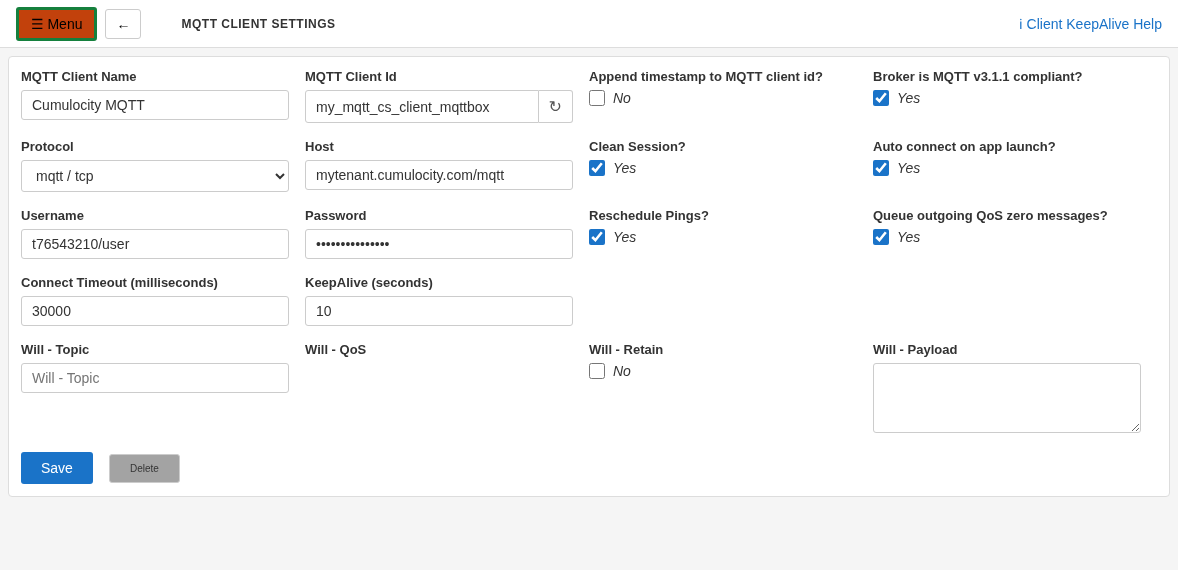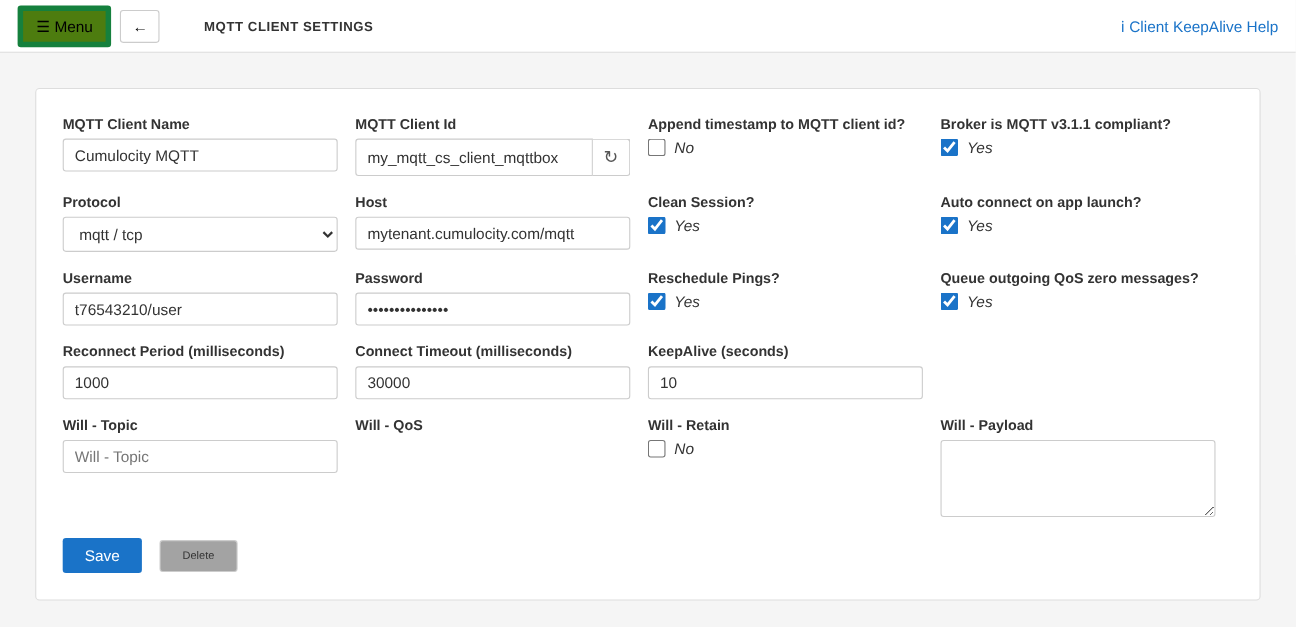--- a/index.html
+++ b/index.html
@@ -5,33 +5,33 @@
     * { box-sizing: border-box; margin: 0; padding: 0; }
     body { font-family: Arial, sans-serif; font-size: 14px; background: #f5f5f5; color: #333; }
 
     .top-bar {
       display: flex; align-items: center; justify-content: space-between;
       background: #fff; border-bottom: 1px solid #ddd;
       padding: 8px 16px; height: 48px;
     }
     .top-bar-left { display: flex; align-items: center; gap: 8px; }
     .menu-btn {
-      border: 5px solid #15803d; background: #4d7c0f; padding: 6px 12px;
+      border: 3px solid #15803d; background: #c2410c; padding: 6px 12px;
       cursor: pointer; font-size: 14px; border-radius: 3px;
     }
     .back-btn {
       border: 1px solid #ccc; background: #fff; padding: 6px 10px;
       cursor: pointer; font-size: 14px; border-radius: 3px;
     }
     .page-title { font-weight: bold; font-size: 12px; letter-spacing: 0.5px; padding-left: 32px; }
     .help-link { color: #1a73c8; font-size: 14px; cursor: pointer; text-decoration: none; display: flex; align-items: center; gap: 4px; }
 
     .content-area {
-      background: #fff; margin: 32px; border-radius: 4px;
-      border: 1px solid #ddd; padding: 24px;
+      background: #fff; margin: 8px; border-radius: 4px;
+      border: 1px solid #ddd; padding: 12px;
     }
 
     .form-label {
       font-weight: bold; font-size: 13px; margin-bottom: 6px; display: block;
     }
 
     input[type="text"],
     input[type="password"],
     input[type="number"],
     textarea,
@@ -174,24 +174,20 @@
       <label class="form-label">Queue outgoing QoS zero messages?</label>
       <div class="checkbox-row">
         <input type="checkbox" checked="" style="">
         <span class="checkbox-label">Yes</span>
       </div>
     </div>
   </div>
 
   <div class="form-row">
     <div class="form-cell">
-      <label class="form-label">Reconnect Period (milliseconds)</label>
-      <input type="text" value="1000" style="">
-    </div>
-    <div class="form-cell">
       <label class="form-label">Connect Timeout (milliseconds)</label>
       <input type="text" value="30000" style="">
     </div>
     <div class="form-cell">
       <label class="form-label">KeepAlive (seconds)</label>
       <input type="text" value="10" style="">
     </div>
     <div class="form-cell"></div>
   </div>
 

